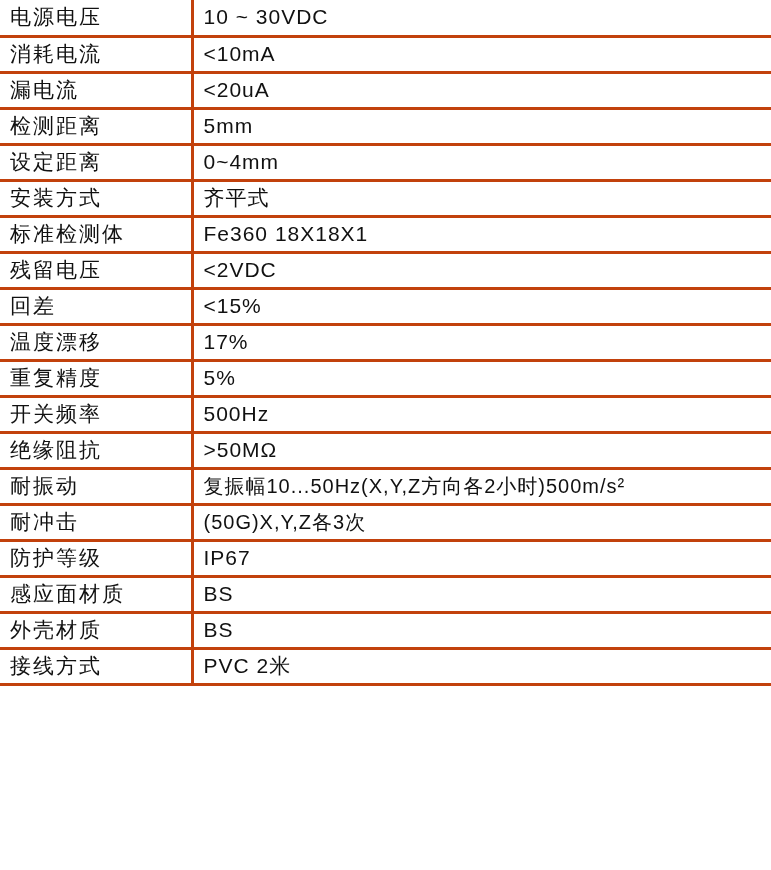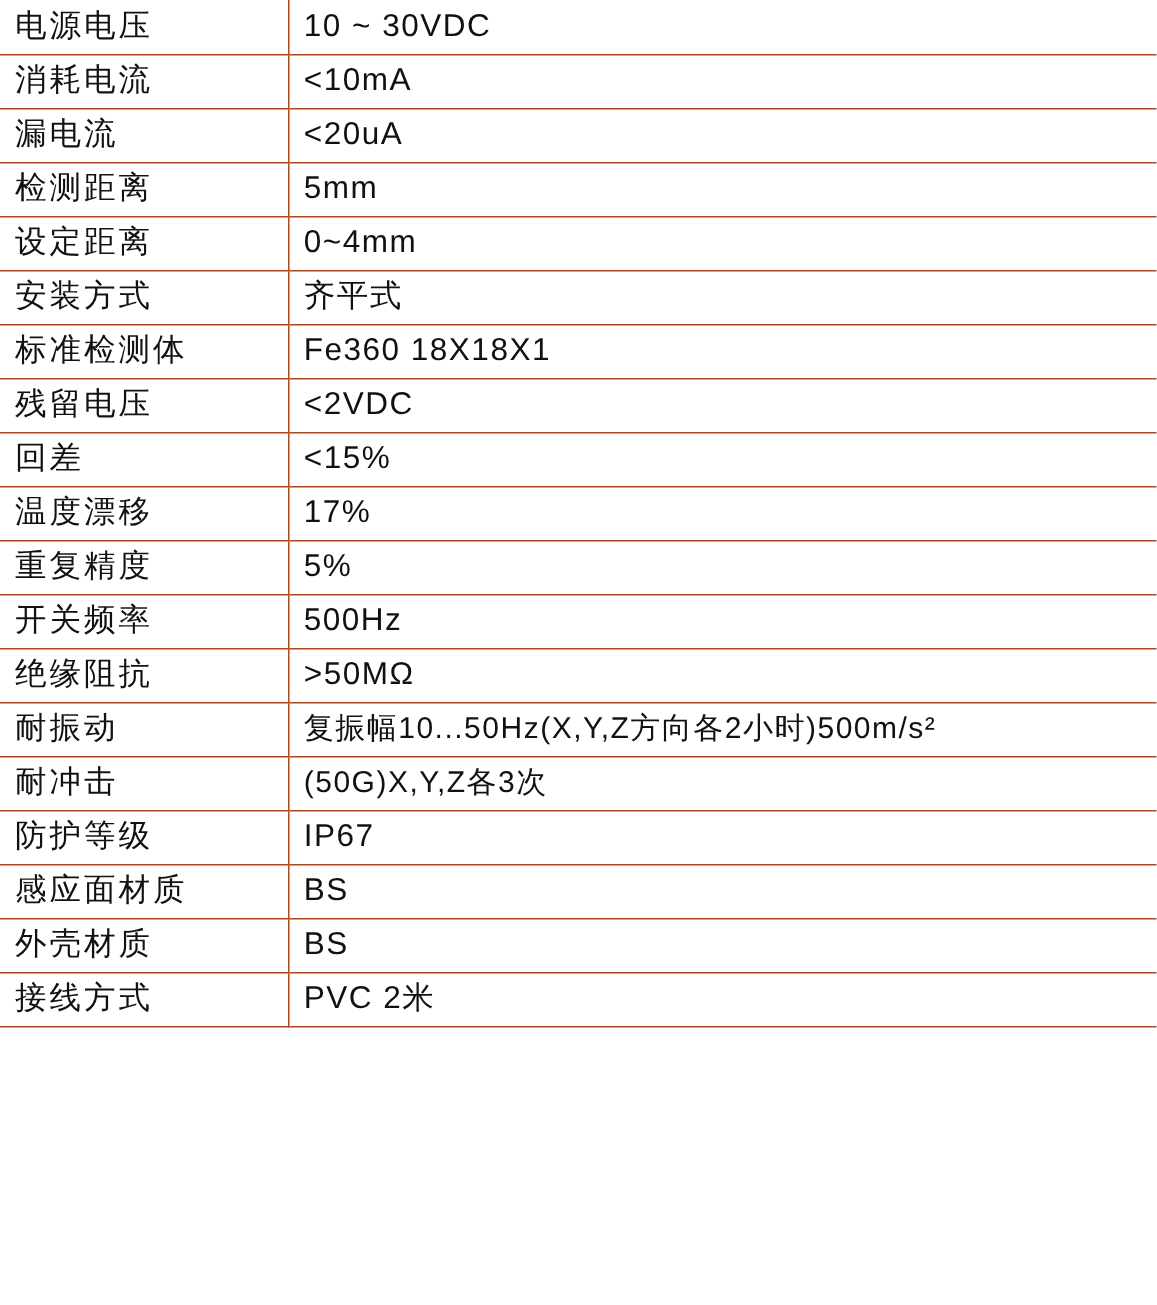--- a/index.html
+++ b/index.html
@@ -12,21 +12,21 @@
     height: 870px;
     font-family: "Liberation Sans", sans-serif;
     color: #111111;
   }
   .spec-table {
     border-collapse: collapse;
     width: 771px;
     table-layout: fixed;
   }
   .spec-table td {
-    border: 1px solid #c2410c;
+    border: 3px solid #c2410c;
     padding: 0 10px;
     vertical-align: middle;
     font-size: 21px;
     line-height: 1.15;
     height: 36px;
     box-sizing: border-box;
     overflow: hidden;
     white-space: nowrap;
   }
   .spec-table tr:first-child td {

